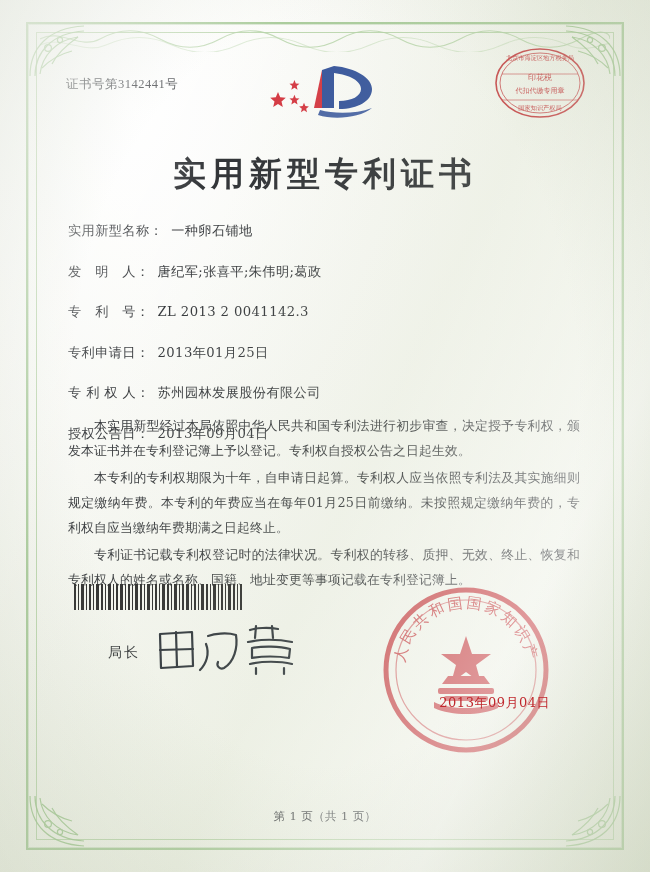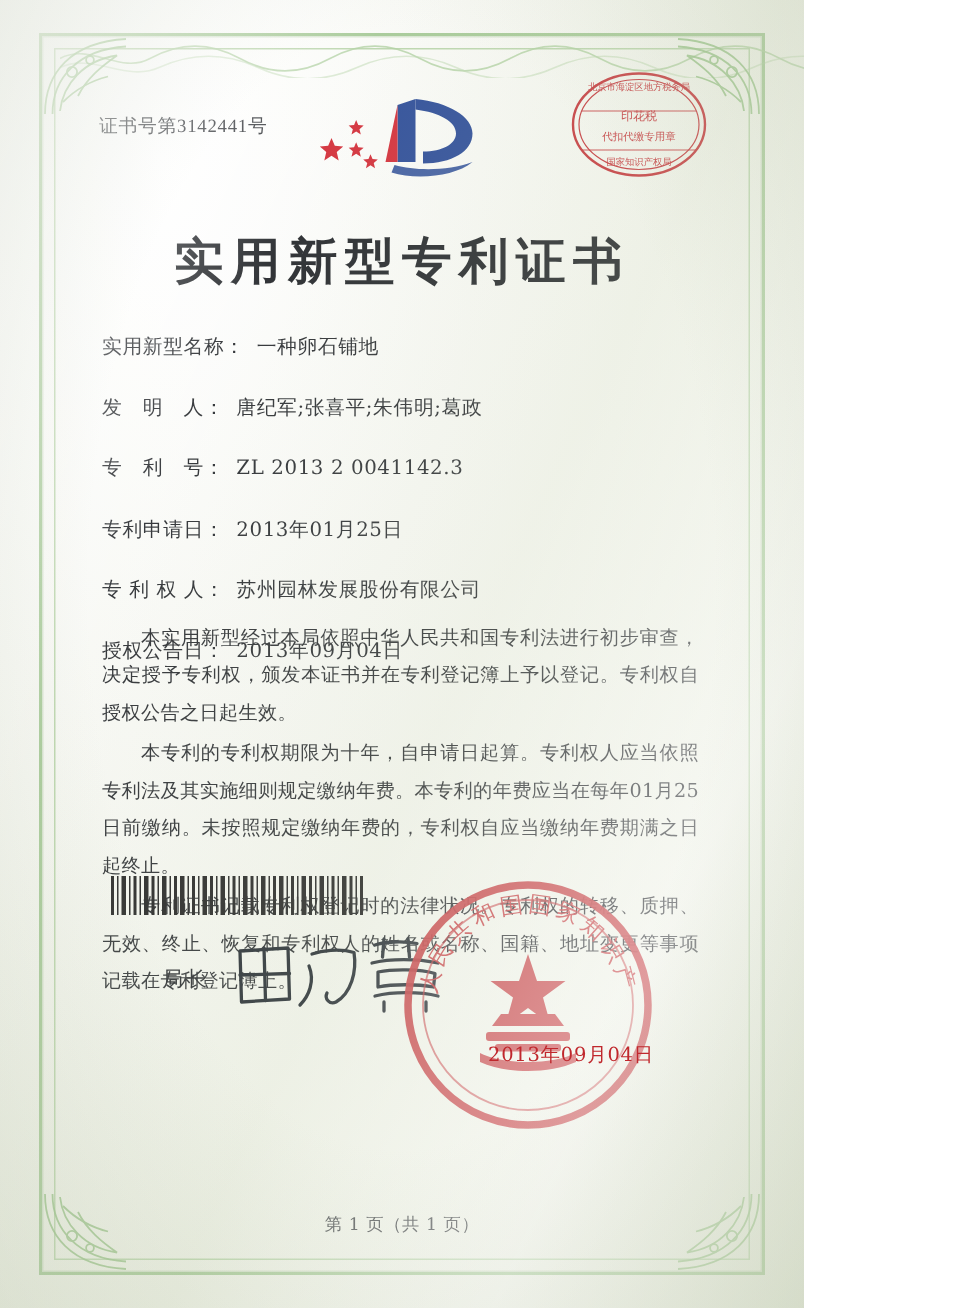--- a/index.html
+++ b/index.html
@@ -5,21 +5,21 @@
   html, body {
     margin: 0;
     padding: 0;
     background: #ffffff;
   }
   body {
     font-family: "Liberation Serif", "DejaVu Serif", serif;
   }
   .page {
     position: relative;
-    width: 536px;
+    width: 650px;
     height: 872px;
     overflow: hidden;
     background:
       radial-gradient(ellipse at 20% 12%, #ffffff 0%, #f6f7f2 35%, #eef1e6 70%, #e7ebdd 100%),
       linear-gradient(135deg, #f2f4ec 0%, #e9eddf 50%, #f3f5ee 100%);
   }
   
   .paper-sheen {
     position: absolute;
     inset: 0;

